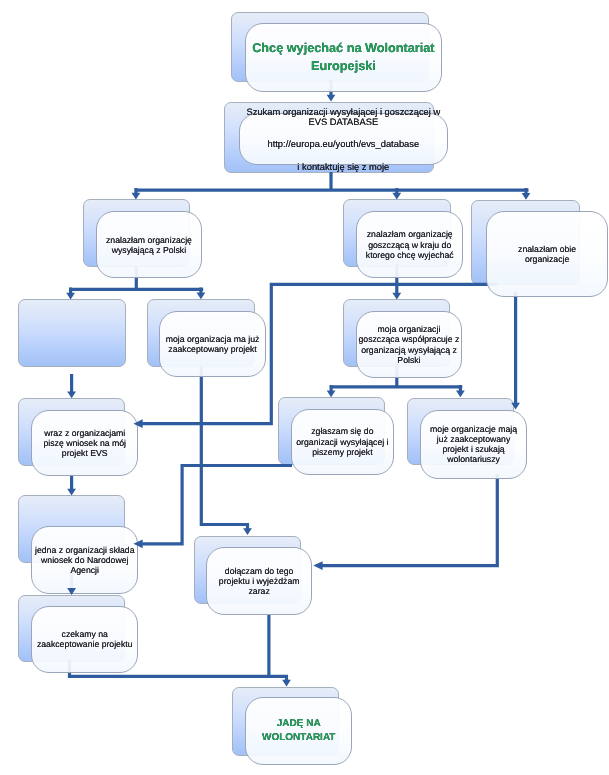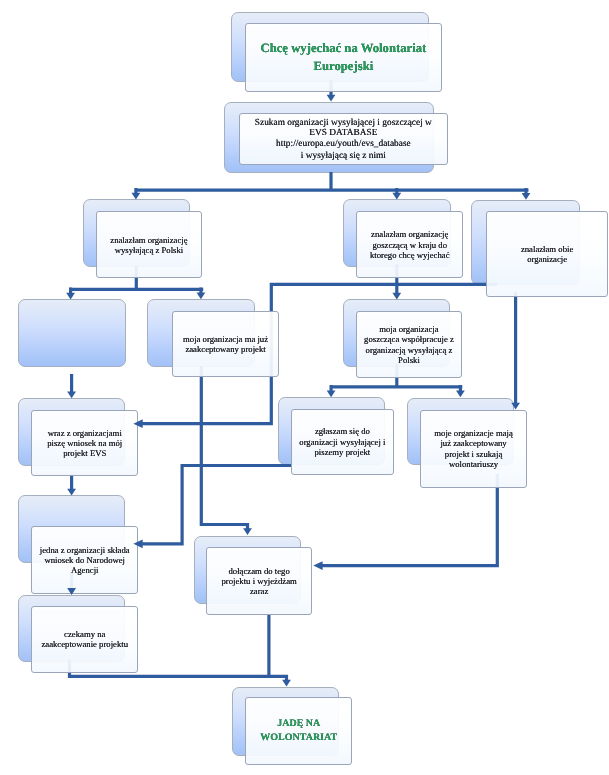--- a/index.html
+++ b/index.html
@@ -4,33 +4,33 @@
 <style>
   html,body{margin:0;padding:0;}
   body{width:609px;height:775px;background:#ffffff;overflow:hidden;
        font-family:"Liberation Sans",sans-serif;
        -webkit-font-smoothing:antialiased;text-rendering:geometricPrecision;}
   #canvas{position:relative;width:609px;height:775px;background:#fff;}
   svg.wires{position:absolute;left:0;top:0;width:609px;height:775px;}
   .layer{position:absolute;left:0;top:0;width:609px;height:775px;}
   .back{position:absolute;border-radius:7px;border:1px solid #a5b0bf;box-sizing:border-box;
         background:linear-gradient(180deg,#e6edf8 0%,#dde7fa 18%,#cedefd 42%,#c1d5fc 60%,#b0cbfa 80%,#a2c1f6 100%);}
-  .front{position:absolute;border-radius:3px;border:1px solid #9aa5b9;box-sizing:border-box;
+  .front{position:absolute;border-radius:18px;border:1px solid #9aa5b9;box-sizing:border-box;
         background:linear-gradient(180deg,rgba(255,255,255,0.94) 0%,rgba(253,254,255,0.935) 45%,
                    rgba(247,251,255,0.93) 80%,rgba(243,248,254,0.93) 100%);
-        display:flex;align-items:center;justify-content:flex-start;font-family:Liberation Serif, serif;}
+        display:flex;align-items:center;justify-content:flex-start;}
   .front .txt{display:block;text-align:center;color:#24242a;white-space:pre-line;width:100%;
               transform:translateZ(0);
               text-shadow:0 0 0.45px rgba(20,20,26,0.95);}
   .t-body{font-size:8.7px;line-height:10.2px;}
   .front .txt.t-head{font-size:12.7px;font-weight:bold;color:#1fa359;line-height:17.2px;}
   .front .txt.t-head2{font-size:10px;font-weight:bold;color:#1fa359;line-height:14.4px;}
   .t-url{font-size:9.35px;line-height:10.2px;}
   .t-url p{margin:0;}
-  .t-url p + p{margin-top:1px;}
+  .t-url p + p{margin-top:12px;}
 </style>
 </head>
 <body>
 
 <div id="canvas">
 
   <div class="layer layer-back">
     <div class="back" style="left:231.1px;top:12.0px;width:197.9px;height:70.1px"></div>
     <div class="back" style="left:224.3px;top:101.5px;width:210.1px;height:71.0px"></div>
     <div class="back" style="left:82.7px;top:199.4px;width:107.8px;height:67.7px"></div>
@@ -128,56 +128,56 @@
     </g>
   </svg>
 
   <div class="layer layer-front">
     <div class="front" style="left:244.79999999999998px;top:23.2px;width:197.2px;height:69.0px">
         <span class="txt t-head">Chcę wyjechać na Wolontariat
 Europejski</span>
       </div>
     <div class="front" style="left:238.9px;top:113.3px;width:208.9px;height:52px">
         <span class="txt t-url"><p>Szukam organizacji wysyłającej  i goszczącej w
-EVS DATABASE</p><p>http://europa.eu/youth/evs_database</p><p>i wysyłającą się z nimi</p></span>
+EVS DATABASE</p><p>http://europa.eu/youth/evs_database</p><p>i kontaktuję się z moje</p></span>
       </div>
     <div class="front" style="left:95.60000000000001px;top:211.20000000000002px;width:106.7px;height:67.3px">
         <span class="txt t-body">znalazłam organizację
 wysyłającą z Polski</span>
       </div>
     <div class="front" style="left:356.2px;top:211.20000000000002px;width:107.1px;height:67.1px">
         <span class="txt t-body">znalazłam organizację
 goszczącą w kraju  do
 ktorego chcę wyjechać</span>
       </div>
     <div class="front" style="left:486.09999999999997px;top:211.2px;width:122px;height:86.0px">
         <span class="txt t-body">znalazłam obie
 organizacje</span>
       </div>
-    <div class="front" style="left:172px;top:310.8px;width:107.1px;height:66.7px">
+    <div class="front" style="left:159px;top:310.8px;width:107.1px;height:66.7px">
         <span class="txt t-body">moja organizacja ma już
 zaakceptowany projekt</span>
       </div>
     <div class="front" style="left:355.59999999999997px;top:311.2px;width:106.7px;height:66.7px">
-        <span class="txt t-body">moja organizacja
+        <span class="txt t-body">moja organizacji
 goszcząca współpracuje z
 organizacją wysyłającą z
 Polski</span>
       </div>
     <div class="front" style="left:31.2px;top:409.6px;width:107.1px;height:66.9px">
         <span class="txt t-body">wraz z organizacjami
 piszę wniosek na mój
 projekt EVS</span>
       </div>
     <div class="front" style="left:290.9px;top:408.79999999999995px;width:103px;height:66.0px">
         <span class="txt t-body">zgłaszam się do
 organizacji wysyłającej i
 piszemy projekt</span>
       </div>
-    <div class="front" style="left:420.29999999999995px;top:409.6px;width:106.5px;height:78px">
+    <div class="front" style="left:420.29999999999995px;top:409.6px;width:106.5px;height:69px">
         <span class="txt t-body">moje organizacje mają
 już zaakceptowany
 projekt i szukają
 wolontariuszy</span>
       </div>
     <div class="front" style="left:31.2px;top:526px;width:107.1px;height:68px">
         <span class="txt t-body">jedna z organizacji składa
 wniosek do Narodowej
 Agencji</span>
       </div>

